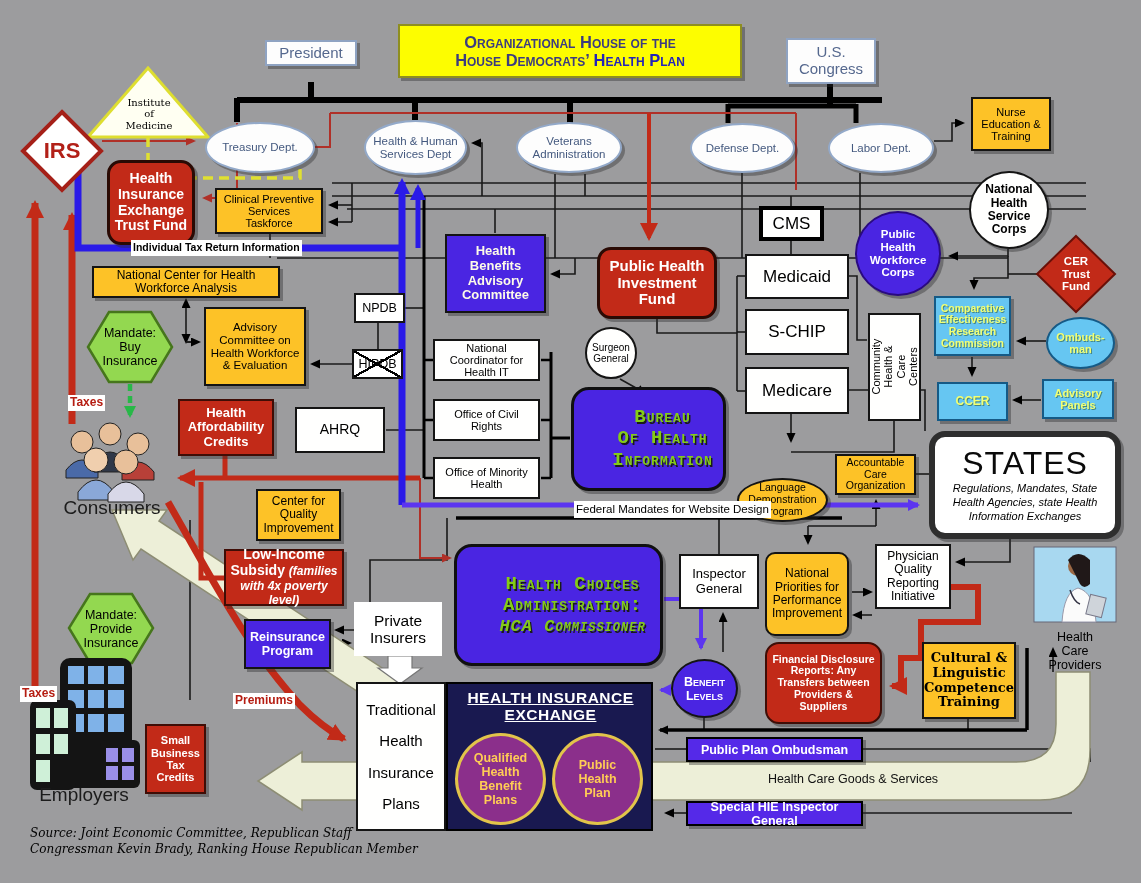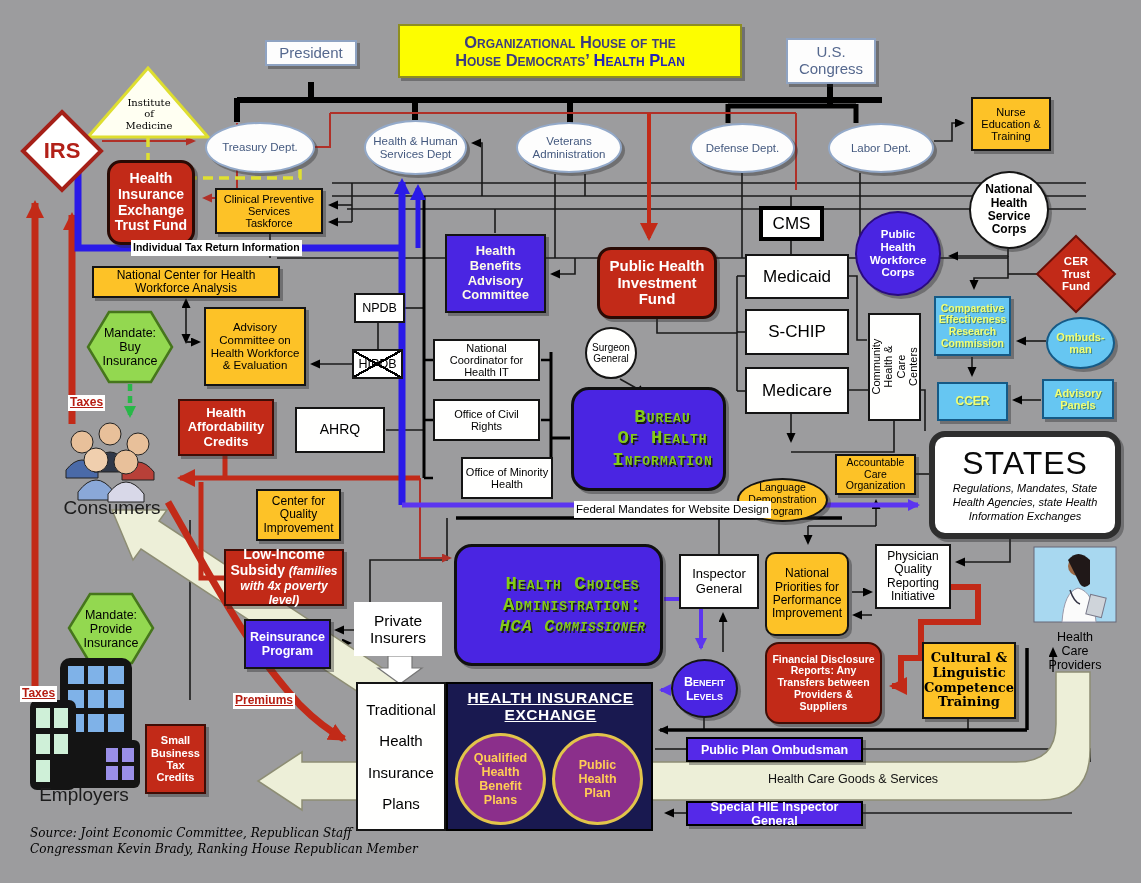--- a/index.html
+++ b/index.html
@@ -13,21 +13,21 @@
   .redbx{background:#c22a18;border:2px solid #3f0d06;color:#fff;font-weight:bold;}
   .rr{border-radius:14px;border:3px solid #2a0a04;}
   .blue{background:#4a25e2;border:2px solid #141414;color:#fff;font-weight:bold;}
   .white{background:#fffffe;border:2px solid #141414;}
   .lblue{background:#66c6f2;border:2px solid #155a86;color:#f2ff72;font-weight:bold;
          text-shadow:1px 1px 0 rgba(40,80,40,.55);}
   .ellip{border-radius:50%;}
   .dept{background:#fdfdfd;border:2px solid #93a9c9;color:#44597f;border-radius:50%;font-size:11.5px;}
   .gov{background:#fdfdfd;border:2px solid #8fa3c2;color:#55688e;font-size:15px;}
   .labelchip{background:#fff;padding:0 2px;z-index:3;}
-  .redlabel{color:#b51d12;font-weight:bold;text-decoration:underline;font-size:12px;}
+  .redlabel{color:#b51d12;font-weight:bold;font-size:12px;}
   .ornate{font-family:Liberation Mono, monospace;font-weight:bold;color:#84cc16;
           text-shadow:1.5px 1.5px 0 #1a1a1a;letter-spacing:1px;font-variant:small-caps;padding-left:28px;}
   .xbox{background:
       linear-gradient(to top right, rgba(0,0,0,0) 47%, #000 47%, #000 52%, rgba(0,0,0,0) 52%),
       linear-gradient(to bottom right, rgba(0,0,0,0) 47%, #000 47%, #000 52%, rgba(0,0,0,0) 52%),
       #fff;}
   .vert span{transform:rotate(-90deg);transform-origin:center;display:block;width:104px;}
   .smallcaps{font-variant:small-caps;}
 </style>
 </head>
@@ -332,21 +332,21 @@
 Committee</span></div>
   <div class="nd redbx rr sh" style="left:597px;top:247px;width:120px;height:72px;font-size:15px;"><span>Public Health
 Investment Fund</span></div>
   <div class="nd white ellip" style="left:585px;top:327px;width:52px;height:52px;font-size:10px;"><span>Surgeon
 General</span></div>
   <div class="nd white" style="left:433px;top:339px;width:107px;height:42px;font-size:11px;"><span>National
 Coordinator for
 Health IT</span></div>
   <div class="nd white" style="left:433px;top:399px;width:107px;height:42px;font-size:11px;"><span>Office of Civil
 Rights</span></div>
-  <div class="nd white" style="left:433px;top:457px;width:92px;height:42px;font-size:11px;margin-left:28px;"><span>Office of Minority
+  <div class="nd white" style="left:433px;top:457px;width:107px;height:42px;font-size:11px;"><span>Office of Minority
 Health</span></div>
   <div class="nd sh ornate" style="left:571px;top:387px;width:155px;height:104px;background:#4a25e2;border:3px solid #101010;border-radius:18px;font-size:19px;"><span>Bureau
 Of Health
 Information</span></div>
   <div class="nd labelchip" style="left:574px;top:501px;height:17px;font-size:11.5px;"><span>Federal Mandates for Website Design</span></div>
 
   <div class="nd sh" style="left:454px;top:544px;width:209px;height:122px;background:#4a25e2;border:3px solid #101010;border-radius:18px;flex-direction:column;">
     <span class="ornate" style="font-size:19px;">Health Choices
 Administration:</span>
     <span class="ornate" style="font-size:17px;font-style:italic;">HCA Commissioner</span>

